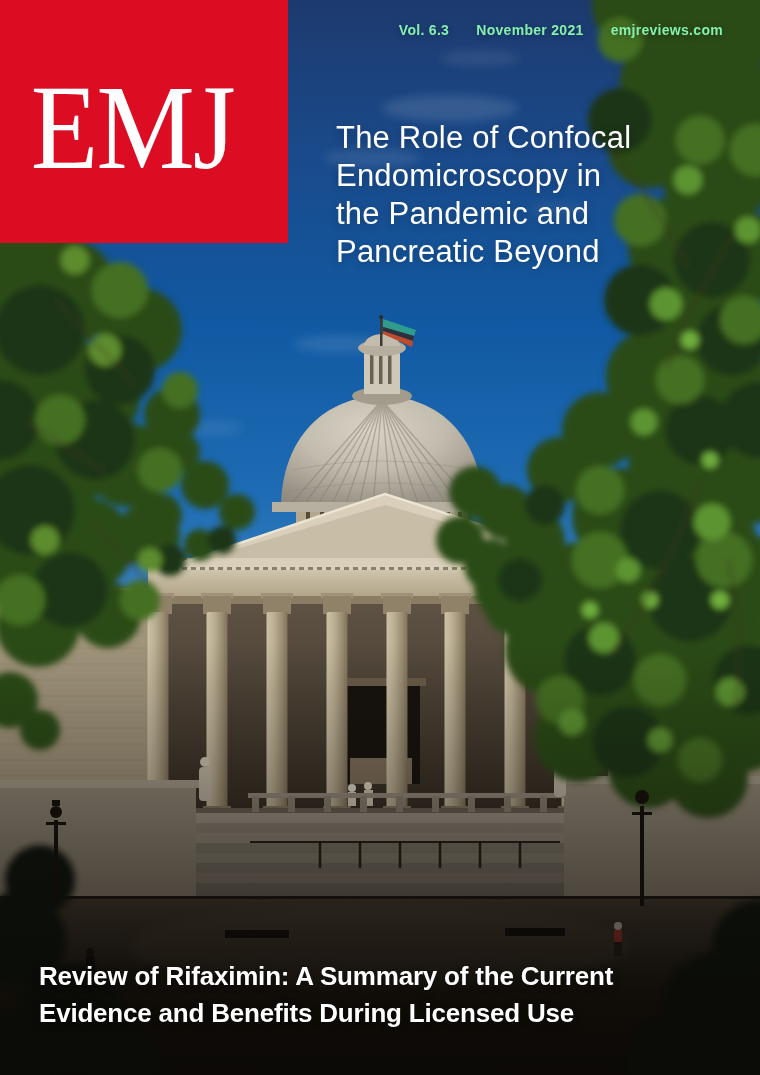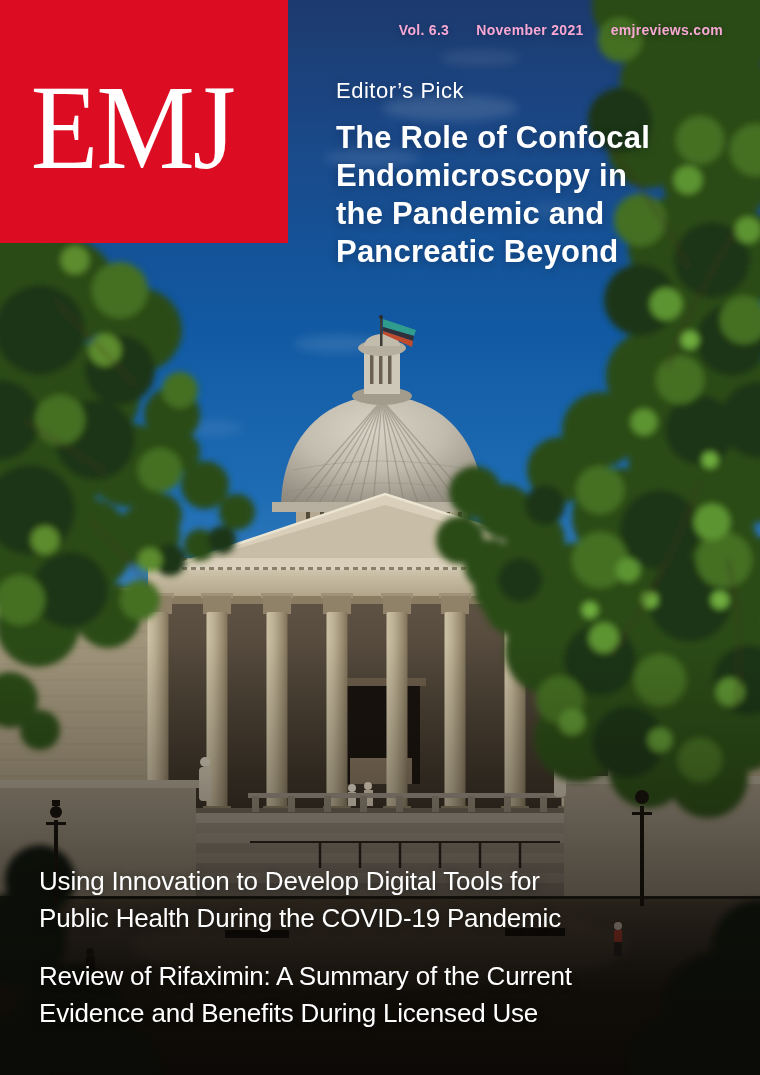--- a/index.html
+++ b/index.html
@@ -4,50 +4,50 @@
 <style>
   html,body{margin:0;padding:0;background:#0c0c0c;}
   .page{
     position:relative;width:760px;height:1075px;overflow:hidden;
     font-family:"Liberation Sans", sans-serif;background:#1d3a6e;
   }
   .scene{position:absolute;inset:0;display:block;}
   
   .masthead-bar{
     position:absolute;top:22px;right:37px;display:flex;gap:27px;
-    color:#f9a8d4;font-size:14px;font-weight:600;letter-spacing:.3px;
+    color:#86efac;font-size:14px;font-weight:600;letter-spacing:.3px;
     text-shadow:0 1px 6px rgba(0,10,30,.35);white-space:nowrap;
   }
   
   .logo-box{
     position:absolute;left:0;top:0;width:288px;height:243px;
     background:#DC0D23;display:flex;align-items:center;justify-content:center;
     padding-top:12px;padding-right:24px;box-sizing:border-box;
   }
   .logo-text{
     color:#fff;font-family:"Liberation Serif", serif;font-size:120px;
     line-height:1;letter-spacing:-2px;transform:scaleX(.92);
   }
   .kicker{
     position:absolute;left:336px;top:78px;color:#fff;font-size:22px;
     font-weight:500;letter-spacing:.5px;text-shadow:0 1px 8px rgba(0,10,30,.3);
     white-space:nowrap;
   }
   .cover-title{
     position:absolute;left:336px;top:119px;color:#fff;font-size:31px;
-    font-weight:700;line-height:38px;letter-spacing:.2px;white-space:nowrap;
+    font-weight:400;line-height:38px;letter-spacing:.2px;white-space:nowrap;
     text-shadow:0 2px 10px rgba(0,10,30,.28);
   }
   .teaser{
     position:absolute;left:39px;color:#fff;font-size:26px;font-weight:400;
     line-height:37px;letter-spacing:-.2px;white-space:nowrap;
     text-shadow:0 1px 8px rgba(0,0,0,.45);
   }
   .teaser-1{top:863px;}
-  .teaser-2{top:958px;}
+  .teaser-2{top:958px;font-weight:bold;}
 </style>
 </head>
 <body>
 
 <div class="page">
 
   <svg class="scene" viewBox="0 0 760 1075">
     <defs>
       <linearGradient id="skyGrad" x1="0" y1="0" x2="0" y2="1">
         <stop offset="0" stop-color="#1d3a6e"></stop>
@@ -523,32 +523,27 @@
   <div class="masthead-bar">
     <span>Vol. 6.3</span>
     <span>November 2021</span>
     <span>emjreviews.com</span>
   </div>
 
   <div class="logo-box">
     <span class="logo-text">EMJ</span>
   </div>
 
-  <div class="kicker">Editor’s Pick</div>
 
   <div class="cover-title">
     <div>The Role of Confocal</div>
     <div>Endomicroscopy in</div>
     <div>the Pandemic and</div>
     <div>Pancreatic Beyond</div>
   </div>
 
-  <div class="teaser teaser-1">
-    <div>Using Innovation to Develop Digital Tools for</div>
-    <div>Public Health During the COVID-19 Pandemic</div>
-  </div>
 
   <div class="teaser teaser-2">
     <div>Review of Rifaximin: A Summary of the Current</div>
     <div>Evidence and Benefits During Licensed Use</div>
   </div>
 
 </div>
 
 </body></html>

